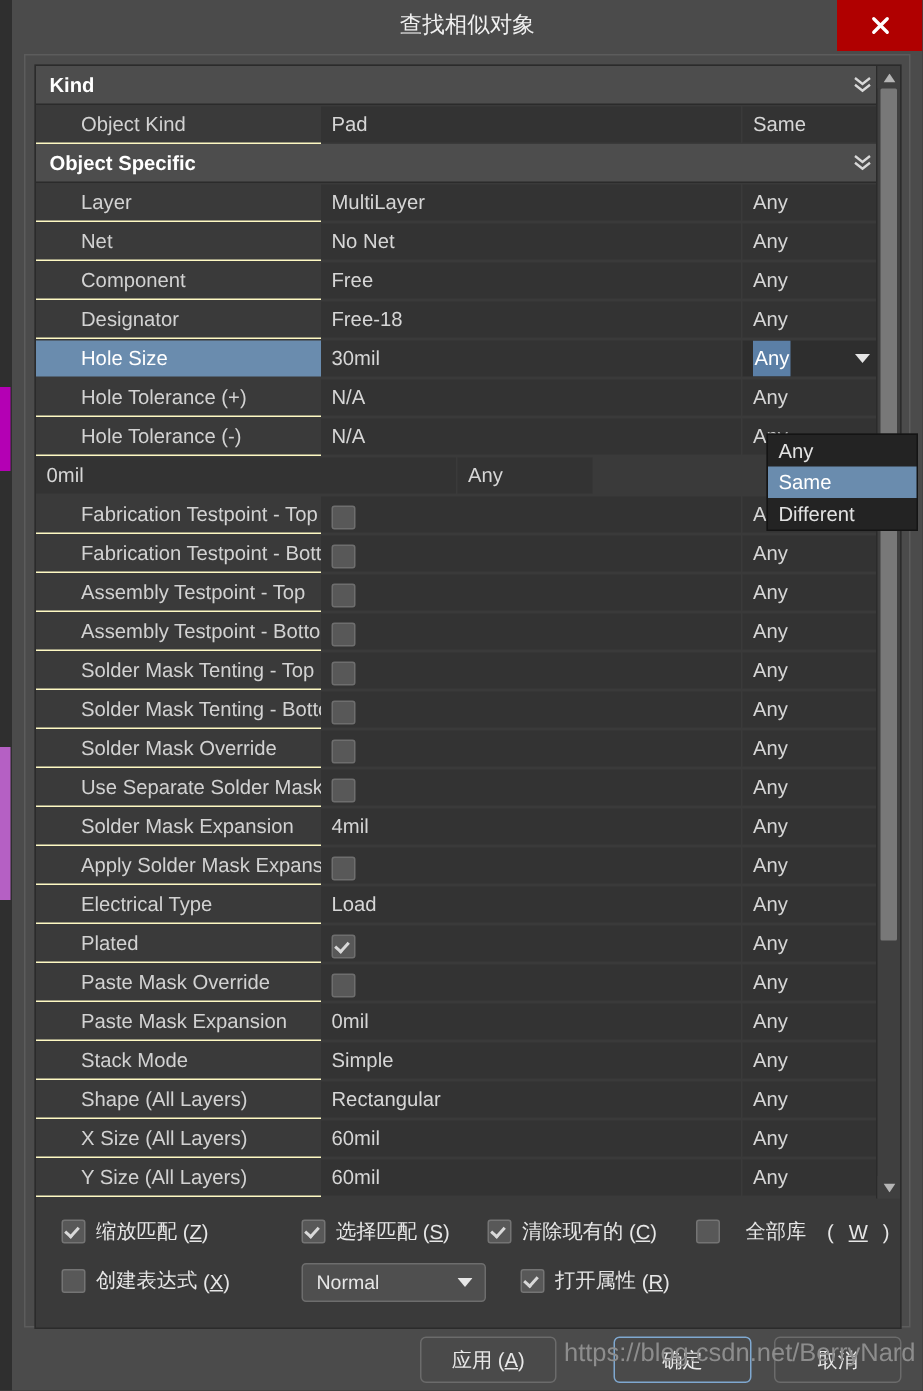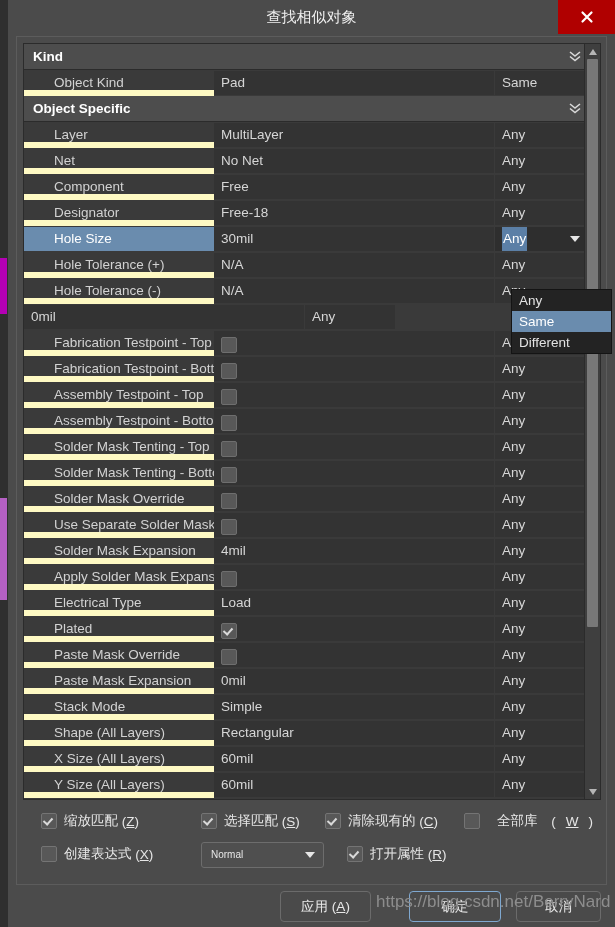--- a/index.html
+++ b/index.html
@@ -40,21 +40,21 @@
   
   .content{
     position:absolute;left:8px;top:36px;width:591px;height:849px;
     background:#4b4b4b;
     border:1px solid #5c5c5c;
     box-sizing:border-box;
   }
 
   
   .grid-wrap{
-    position:absolute;left:6px;top:6px;width:578px;height:757px;
+    position:absolute;left:6px;top:6px;width:578px;height:843px;
     background:#3a3a3a;border:1px solid #2b2b2b;box-sizing:border-box;
     overflow:hidden;
   }
   .grid{
     position:absolute;left:0;top:0;width:562px;
   }
   .row{
     position:relative;height:26px;display:flex;align-items:stretch;
     box-sizing:border-box;
   }
@@ -68,21 +68,21 @@
   .group-chevrons{
     width:22px;display:flex;align-items:center;justify-content:center;
     color:#d8d8d8;font-size:11px;
   }
   .row.data{background:#3a3a3a;}
   .cell-name{
     width:190px;box-sizing:border-box;
     padding-left:30px;
     color:#d2d2d2;font-size:13.5px;line-height:26px;
     white-space:nowrap;overflow:hidden;
-    border-bottom:6px solid #fef9c3;
+    border-bottom:1px solid #fef9c3;
   }
   .cell-name.sel{
     background:#6a8cae;color:#ffffff;margin:1px 0 1px 0;
     height:24px;line-height:24px;border-bottom:none;
   }
   .cell-val{
     width:280px;box-sizing:border-box;
     background:#333333;margin:1px 1px 1px 0;
     color:#d6d6d6;font-size:13.5px;line-height:24px;
     padding-left:7px;white-space:nowrap;overflow:hidden;
@@ -159,21 +159,21 @@
   }
   .cbox.checked::after{
     content:"";position:absolute;left:3px;top:2px;width:4px;height:7px;
     border:solid #d9d9d9;border-width:0 2px 2px 0;transform:rotate(42deg);
   }
   .acc{text-decoration:underline;}
 
   .combo{
     position:absolute;left:178px;top:3px;width:123px;height:26px;
     background:#4f4f4f;border:1px solid #6d6d6d;border-radius:3px;
-    box-sizing:border-box;color:#e6e6e6;font-size:10px;
+    box-sizing:border-box;color:#e6e6e6;font-size:13px;
     line-height:24px;padding-left:9px;cursor:pointer;
   }
   .combo .cb-caret{
     position:absolute;right:8px;top:0;height:24px;display:flex;align-items:center;
     font-size:9px;color:#e6e6e6;
   }
 
   
   .footer{
     position:absolute;left:8px;top:886px;width:591px;height:27px;

